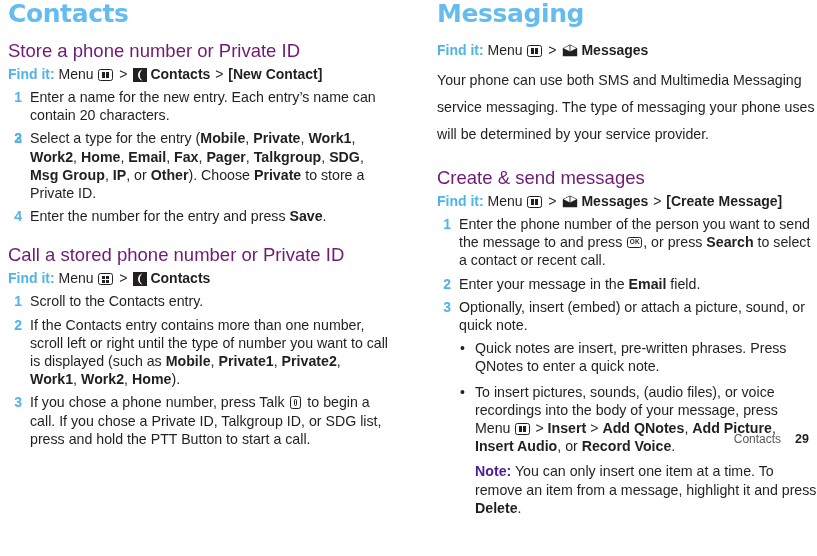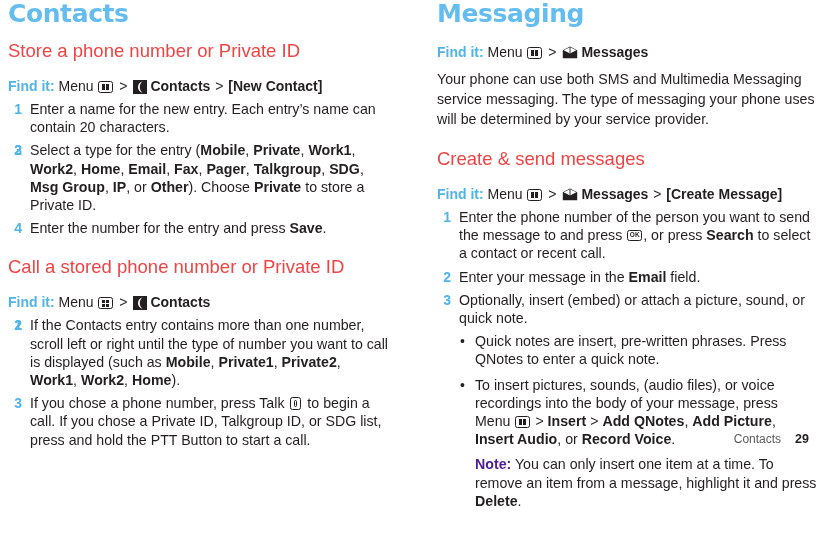--- a/index.html
+++ b/index.html
@@ -37,41 +37,41 @@
     letter-spacing: -0.4px;
     color: #64bdee;
     margin: 0 0 14px 0;
     padding-top: 1px;
   }
   h2.section {
     font-family: "Liberation Sans", sans-serif;
     font-size: 18.5px;
     line-height: 20px;
     font-weight: normal;
-    color: #ef4444;
+    color: #701a75;
     margin: 0 0 2px 0;
   }
   .section-spacer-top { margin-top: 20px; }
 
   .findit {
     font-size: 14px;
     line-height: 18px;
-    margin: 16px 0 5px 0;
+    margin: 4px 0 5px 0;
     color: #231f20;
   }
   .findit .label {
     color: #4fb4e8;
     font-weight: bold;
   }
   .findit .b { font-weight: bold; }
   .findit .sep { padding: 0 1px; }
 
   p.body {
     font-size: 14.2px;
-    line-height: 20px;
+    line-height: 27px;
     margin: 0 0 4px 0;
   }
   .b { font-weight: bold; }
   .note-label { color: #4c1d95; font-weight: bold; }
 
   ol.steps {
     list-style: none;
     margin: 0;
     padding: 0;
   }
@@ -224,21 +224,21 @@
           <li><span class="num">4</span><span><span>Enter the number for the entry and press </span><span class="b">Save</span><span>.</span></span></li>
         </ol>
     </div>
 
     <div class="section-spacer-top">
       <h2 class="section">Call a stored phone number or Private ID</h2>
       <p class="findit"><span class="label">Find it:</span> <span>Menu</span> <span class="icn icn-menu"><i></i><i></i><i></i><i></i></span><span class="sep"> &gt; </span><span class="icn icn-contacts"><svg width="14" height="14" viewBox="0 0 14 14">
               <path d="M9.6 1.2 C6.6 2.1 5.0 4.3 5.0 7.0 C5.0 9.7 6.6 11.9 9.6 12.8 C7.6 11.2 6.8 9.3 6.8 7.0 C6.8 4.7 7.6 2.8 9.6 1.2 Z" fill="#ffffff"></path>
             </svg></span><span class="b">Contacts</span></p>
       <ol class="steps">
-          <li><span class="num">1</span></li>
+          <li><span class="num">1</span><span><span>Scroll to the Contacts entry.</span></span></li>
           <li><span class="num">2</span><span><span>If the Contacts entry contains more than one number, scroll left or right until the type of number you want to call is displayed (such as </span><span class="b">Mobile</span><span>, </span><span class="b">Private1</span><span>, </span><span class="b">Private2</span><span>, </span><span class="b">Work1</span><span>, </span><span class="b">Work2</span><span>, </span><span class="b">Home</span><span>).</span></span></li>
           <li><span class="num">3</span><span><span>If you chose a phone number, press Talk </span><span class="icn icn-talk"><i></i></span><span> to begin a call. If you chose a Private ID, Talkgroup ID, or SDG list, press and hold the PTT Button to start a call.</span></span></li>
         </ol>
     </div>
   </div>
 
   <div class="col col-right">
     <h1 class="chapter" style="">Messaging</h1>
 
     <p class="findit"><span class="label">Find it:</span> <span>Menu</span> <span class="icn icn-menu"><i></i><i></i><i></i><i></i></span><span class="sep"> &gt; </span><span class="icn icn-messages"><svg width="16" height="13" viewBox="0 0 16 13">

